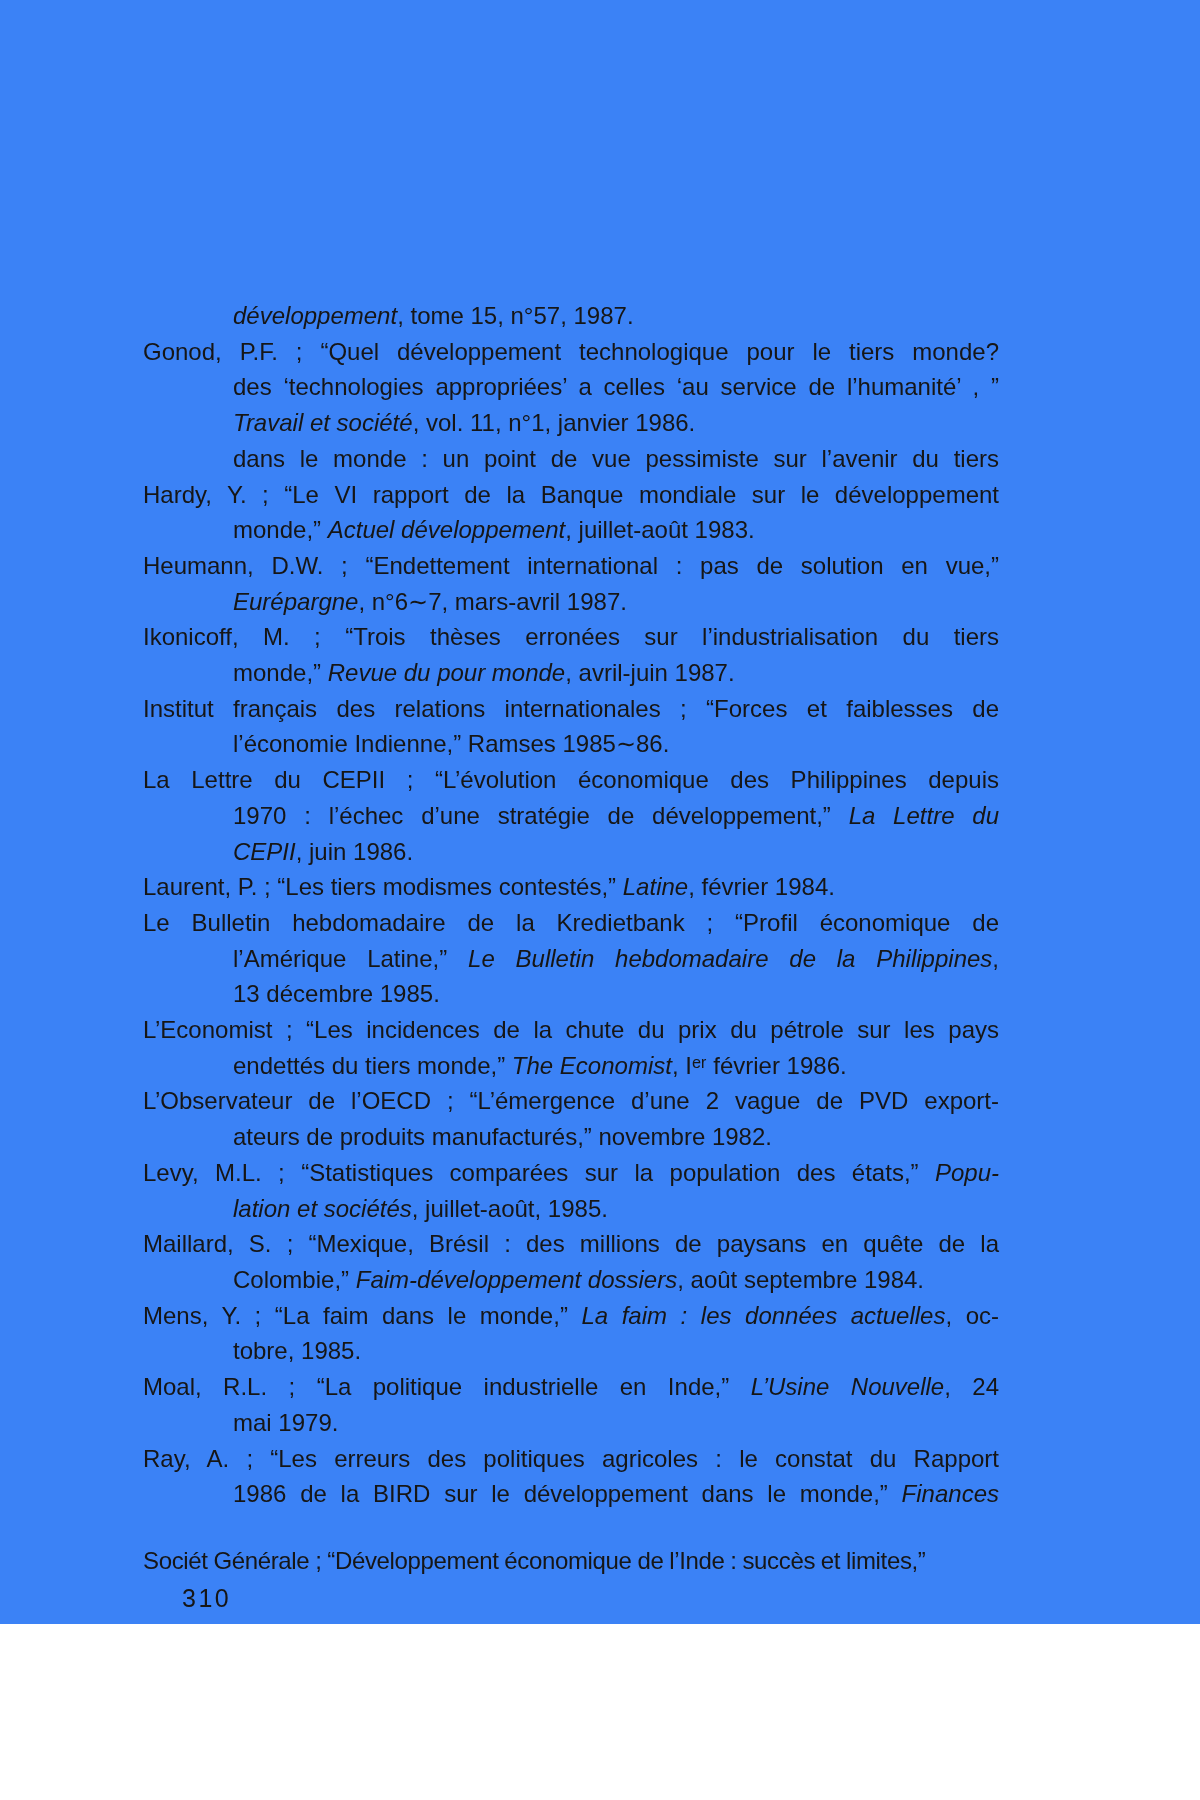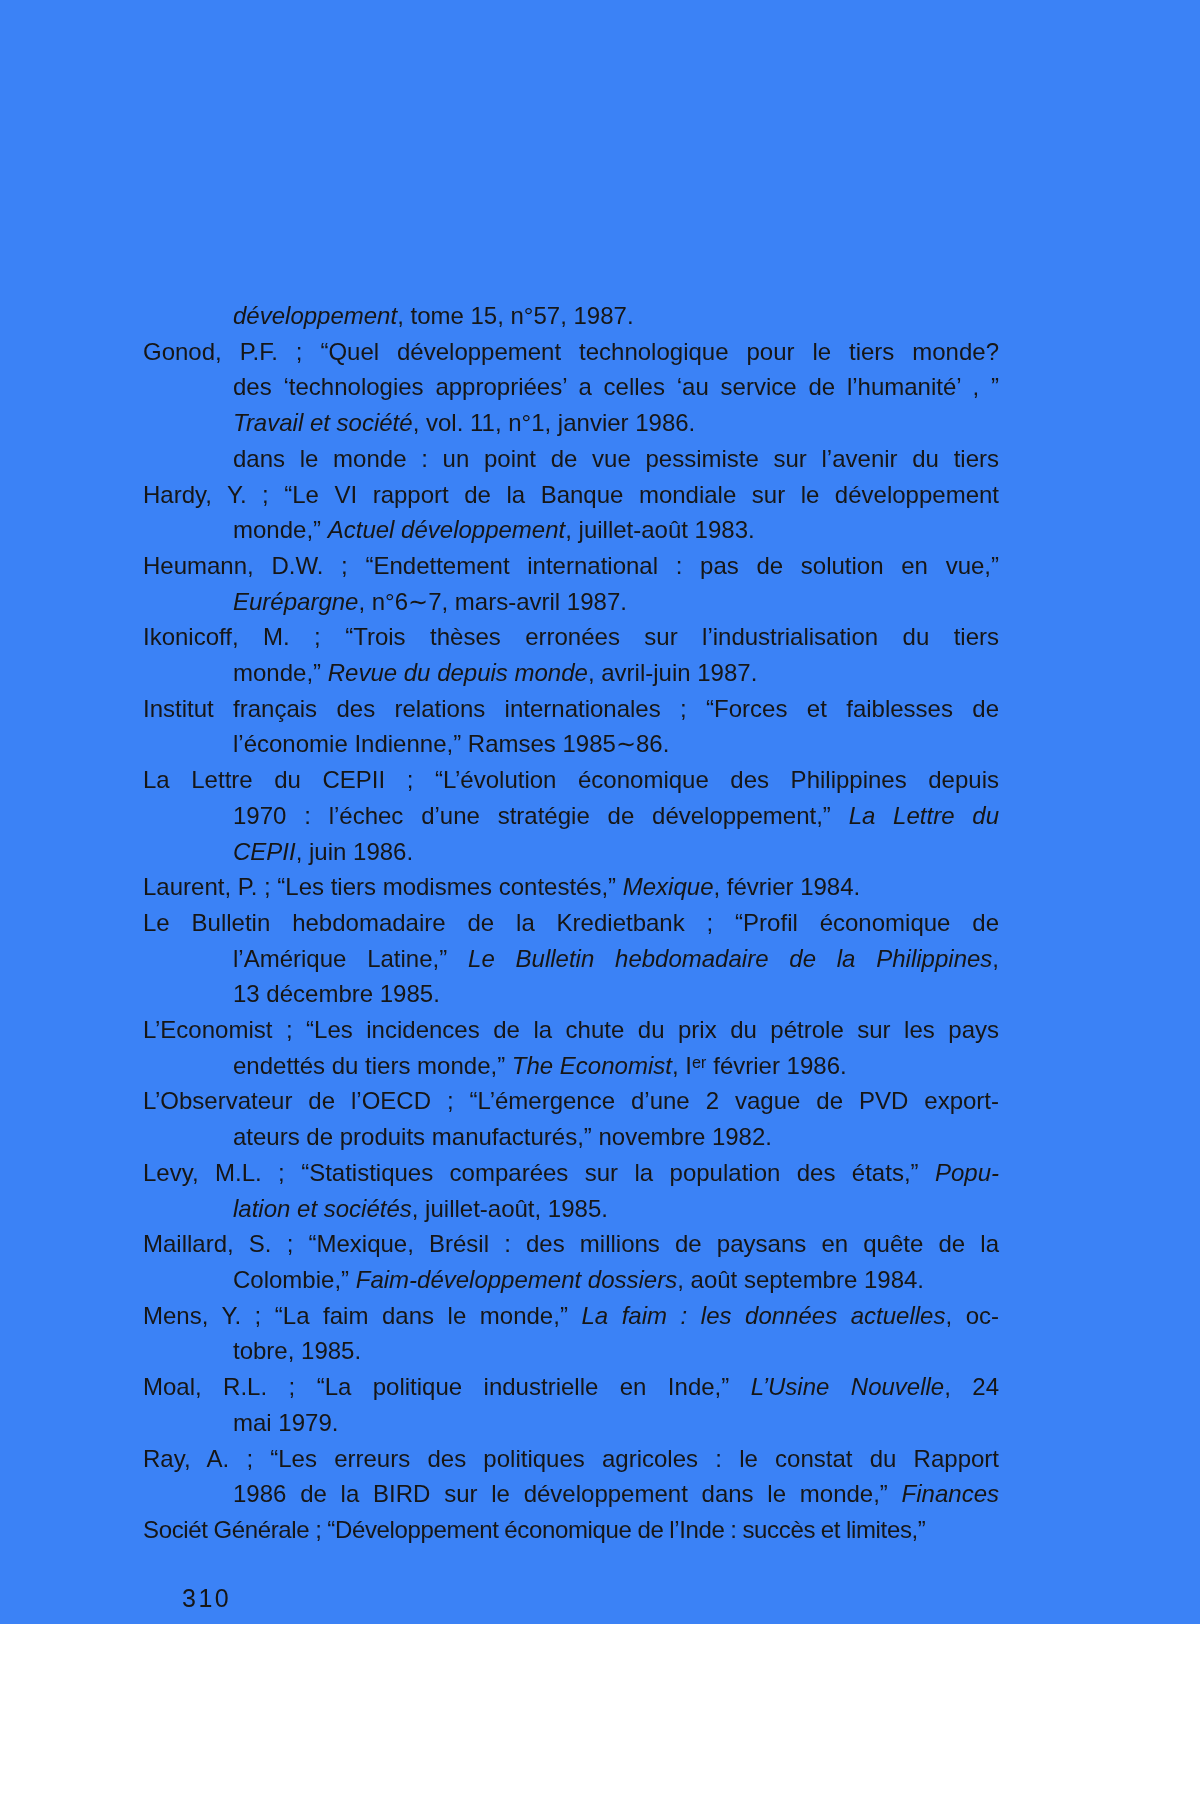--- a/index.html
+++ b/index.html
@@ -30,20 +30,21 @@
   .line.ind {
     padding-left: 90px;
   }
   .line.j {
     text-align: justify;
     text-align-last: justify;
   }
   .line.tight {
     letter-spacing: -0.35px;
     word-spacing: -0.5px;
+    margin-top: 31px;
   }
   .it {
     font-style: italic;
   }
   .pageno {
     position: absolute;
     left: 182px;
     top: 1584px;
     font-size: 25px;
     letter-spacing: 2.5px;
@@ -58,27 +59,27 @@
       <div class="line ind"><span class="it">développement</span><span class="rm">, tome 15, n°57, 1987.</span></div>
       <div class="line j"><span class="rm">Gonod, P.F. ; “Quel développement technologique pour le tiers monde?</span></div>
       <div class="line ind j"><span class="rm">des ‘technologies appropriées’ a celles ‘au service de l’humanité’ , ”</span></div>
       <div class="line ind"><span class="it">Travail et société</span><span class="rm">, vol. 11, n°1, janvier 1986.</span></div>
       <div class="line ind j"><span class="rm">dans le monde : un point de vue  pessimiste sur l’avenir du tiers</span></div>
       <div class="line j"><span class="rm">Hardy, Y. ; “Le VI rapport de la Banque mondiale sur le développement</span></div>
       <div class="line ind"><span class="rm">monde,” </span><span class="it">Actuel développement</span><span class="rm">, juillet-août 1983.</span></div>
       <div class="line j"><span class="rm">Heumann, D.W. ; “Endettement international : pas de solution en  vue,”</span></div>
       <div class="line ind"><span class="it">Eurépargne</span><span class="rm">, n°6∼7, mars-avril 1987.</span></div>
       <div class="line j"><span class="rm">Ikonicoff, M. ; “Trois thèses erronées sur  l’industrialisation du tiers</span></div>
-      <div class="line ind"><span class="rm">monde,” </span><span class="it">Revue du depuis monde</span><span class="rm">, avril-juin 1987.</span></div>
+      <div class="line ind"><span class="rm">monde,” </span><span class="it">Revue du pour monde</span><span class="rm">, avril-juin 1987.</span></div>
       <div class="line j"><span class="rm">Institut français des relations internationales ; “Forces et faiblesses de</span></div>
       <div class="line ind"><span class="rm">l’économie Indienne,” Ramses 1985∼86.</span></div>
       <div class="line j"><span class="rm">La Lettre du CEPII ; “L’évolution économique des Philippines depuis</span></div>
       <div class="line ind j"><span class="rm">1970 : l’échec d’une stratégie de développement,” </span><span class="it">La Lettre du</span></div>
       <div class="line ind"><span class="it">CEPII</span><span class="rm">, juin 1986.</span></div>
-      <div class="line"><span class="rm">Laurent, P. ; “Les tiers modismes contestés,” </span><span class="it">Mexique</span><span class="rm">, février 1984.</span></div>
+      <div class="line"><span class="rm">Laurent, P. ; “Les tiers modismes contestés,” </span><span class="it">Latine</span><span class="rm">, février 1984.</span></div>
       <div class="line j"><span class="rm">Le Bulletin hebdomadaire de la Kredietbank ; “Profil économique de</span></div>
       <div class="line ind j"><span class="rm">l’Amérique Latine,” </span><span class="it">Le Bulletin hebdomadaire de la Philippines</span><span class="rm">,</span></div>
       <div class="line ind"><span class="rm">13 décembre 1985.</span></div>
       <div class="line j"><span class="rm">L’Economist ; “Les incidences de la chute du prix du pétrole sur les pays</span></div>
       <div class="line ind"><span class="rm">endettés du tiers monde,” </span><span class="it">The Economist</span><span class="rm">, Iᵉʳ février 1986.</span></div>
       <div class="line j"><span class="rm">L’Observateur de l’OECD ; “L’émergence d’une 2 vague de PVD export-</span></div>
       <div class="line ind"><span class="rm">ateurs de produits manufacturés,” novembre 1982.</span></div>
       <div class="line j"><span class="rm">Levy, M.L. ; “Statistiques comparées sur la population des états,” </span><span class="it">Popu-</span></div>
       <div class="line ind"><span class="it">lation et sociétés</span><span class="rm">, juillet-août, 1985.</span></div>
       <div class="line j"><span class="rm">Maillard, S. ; “Mexique, Brésil : des millions de paysans en quête de  la</span></div>

